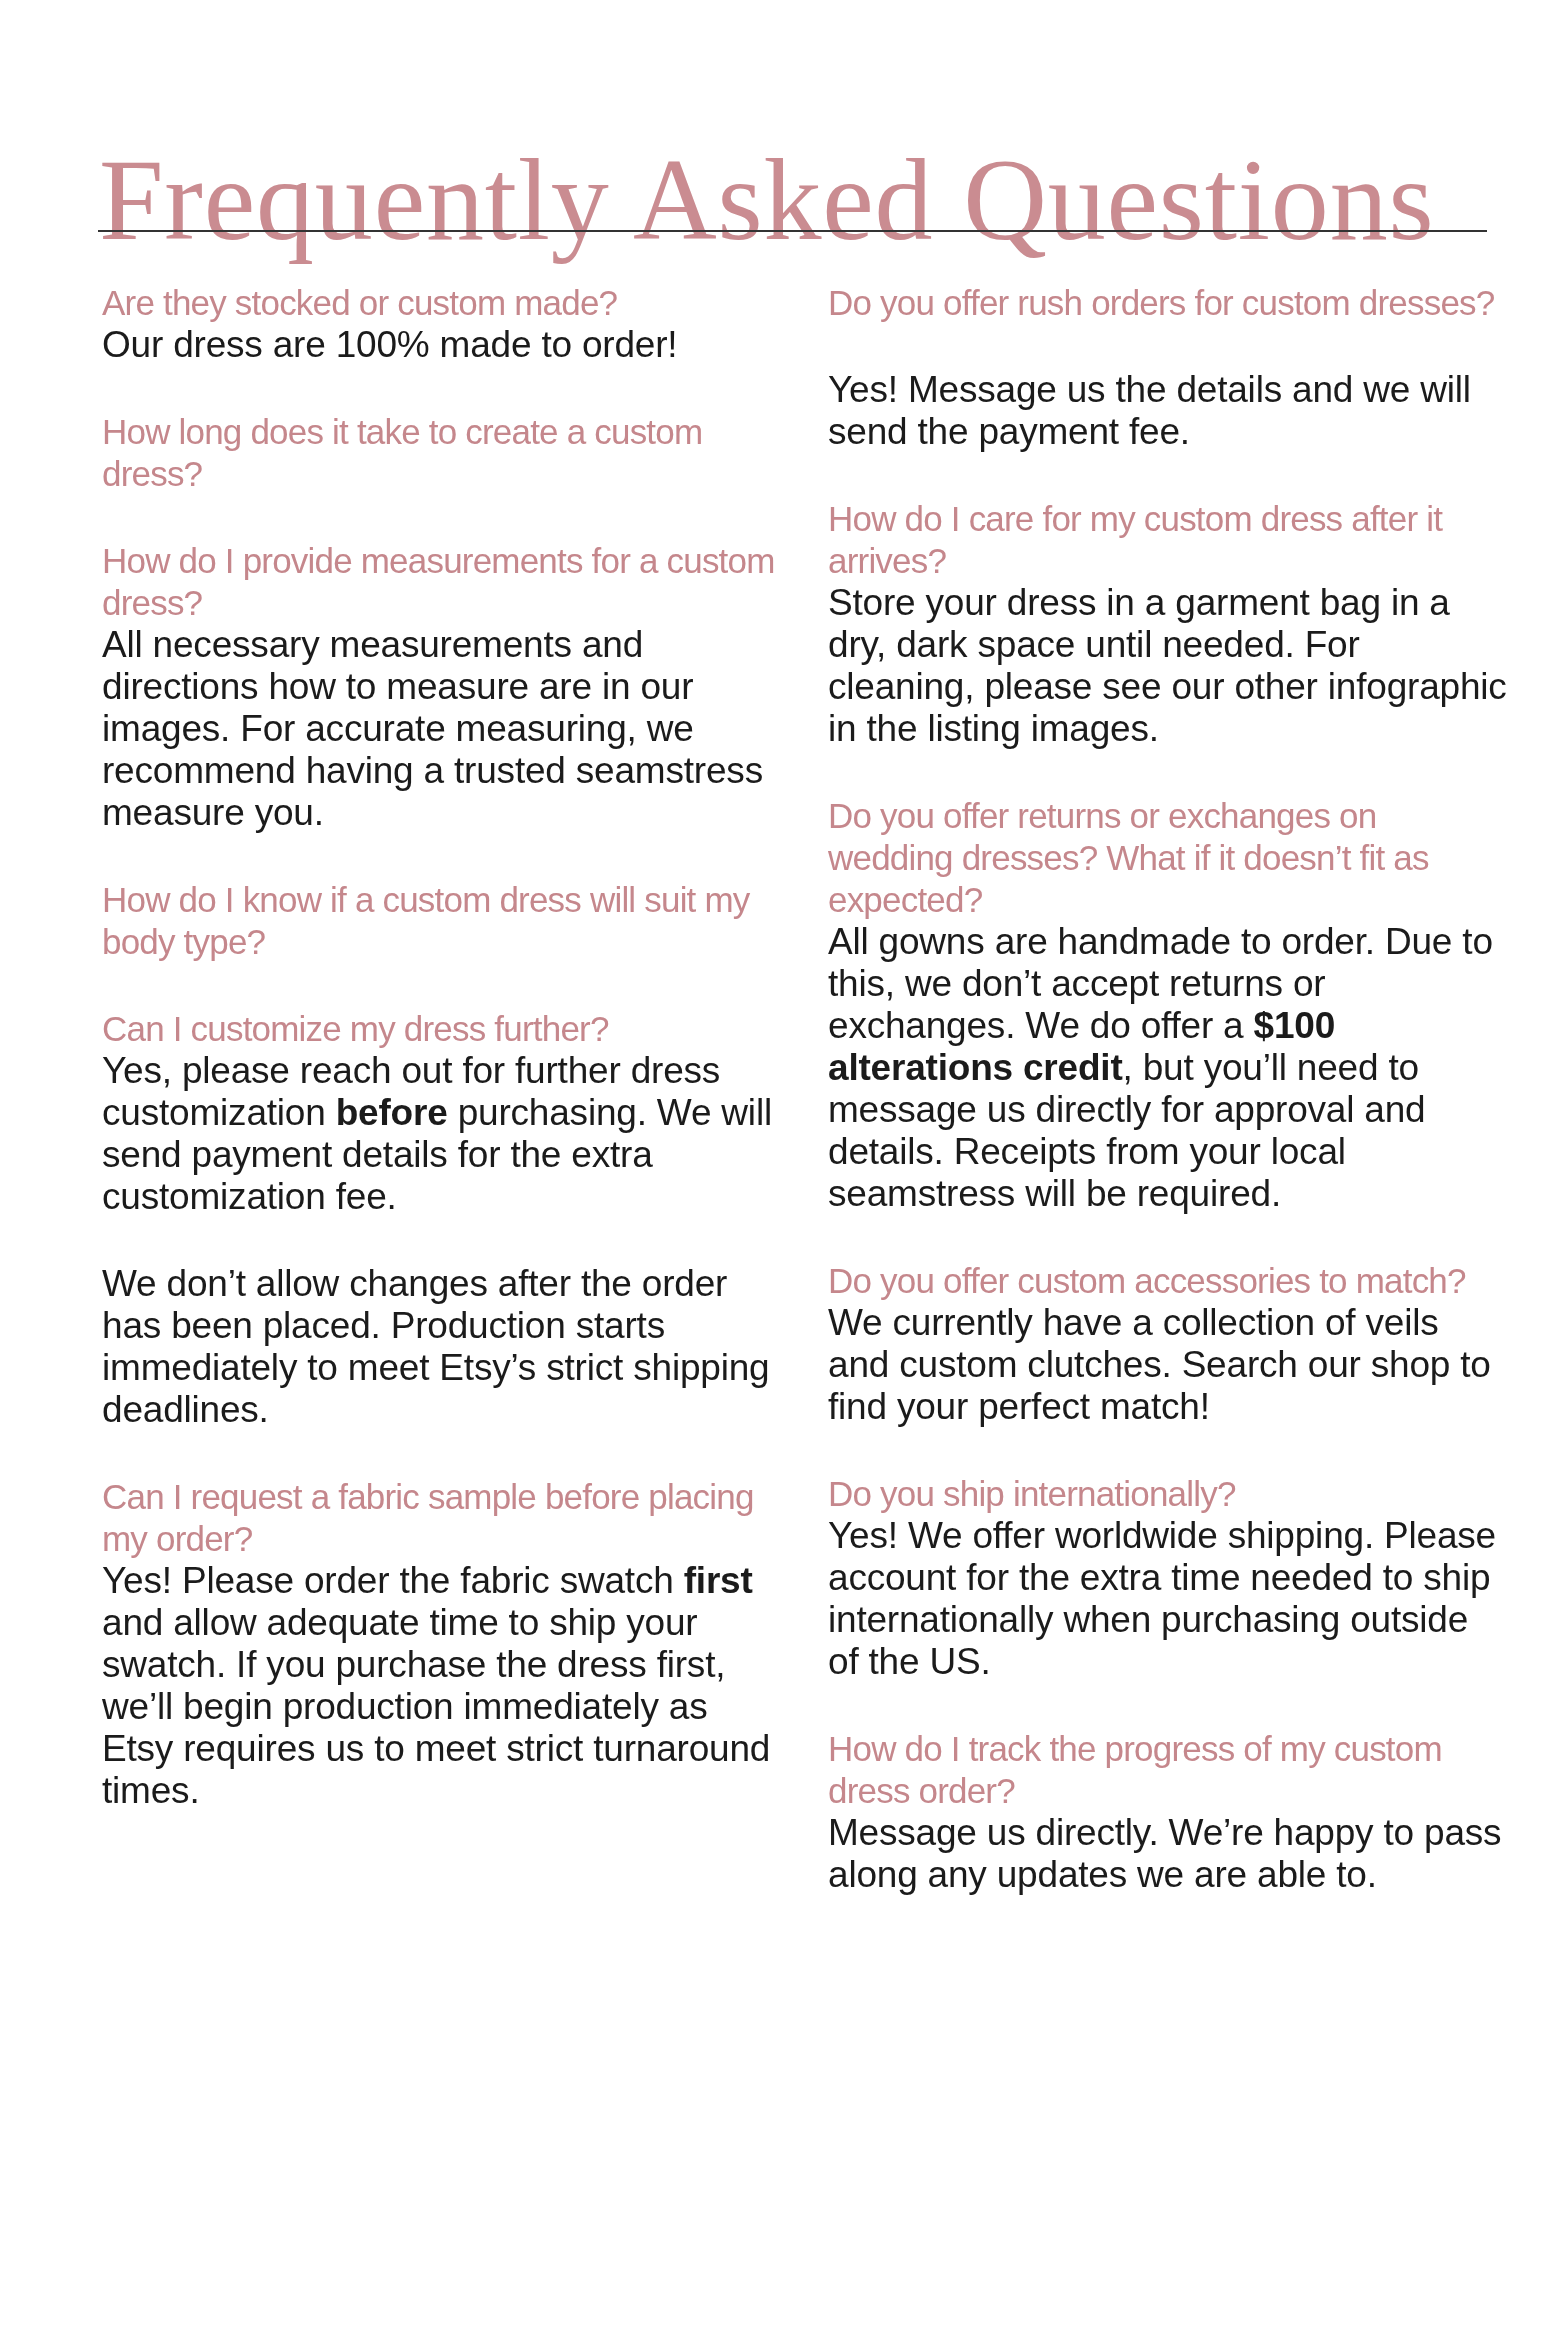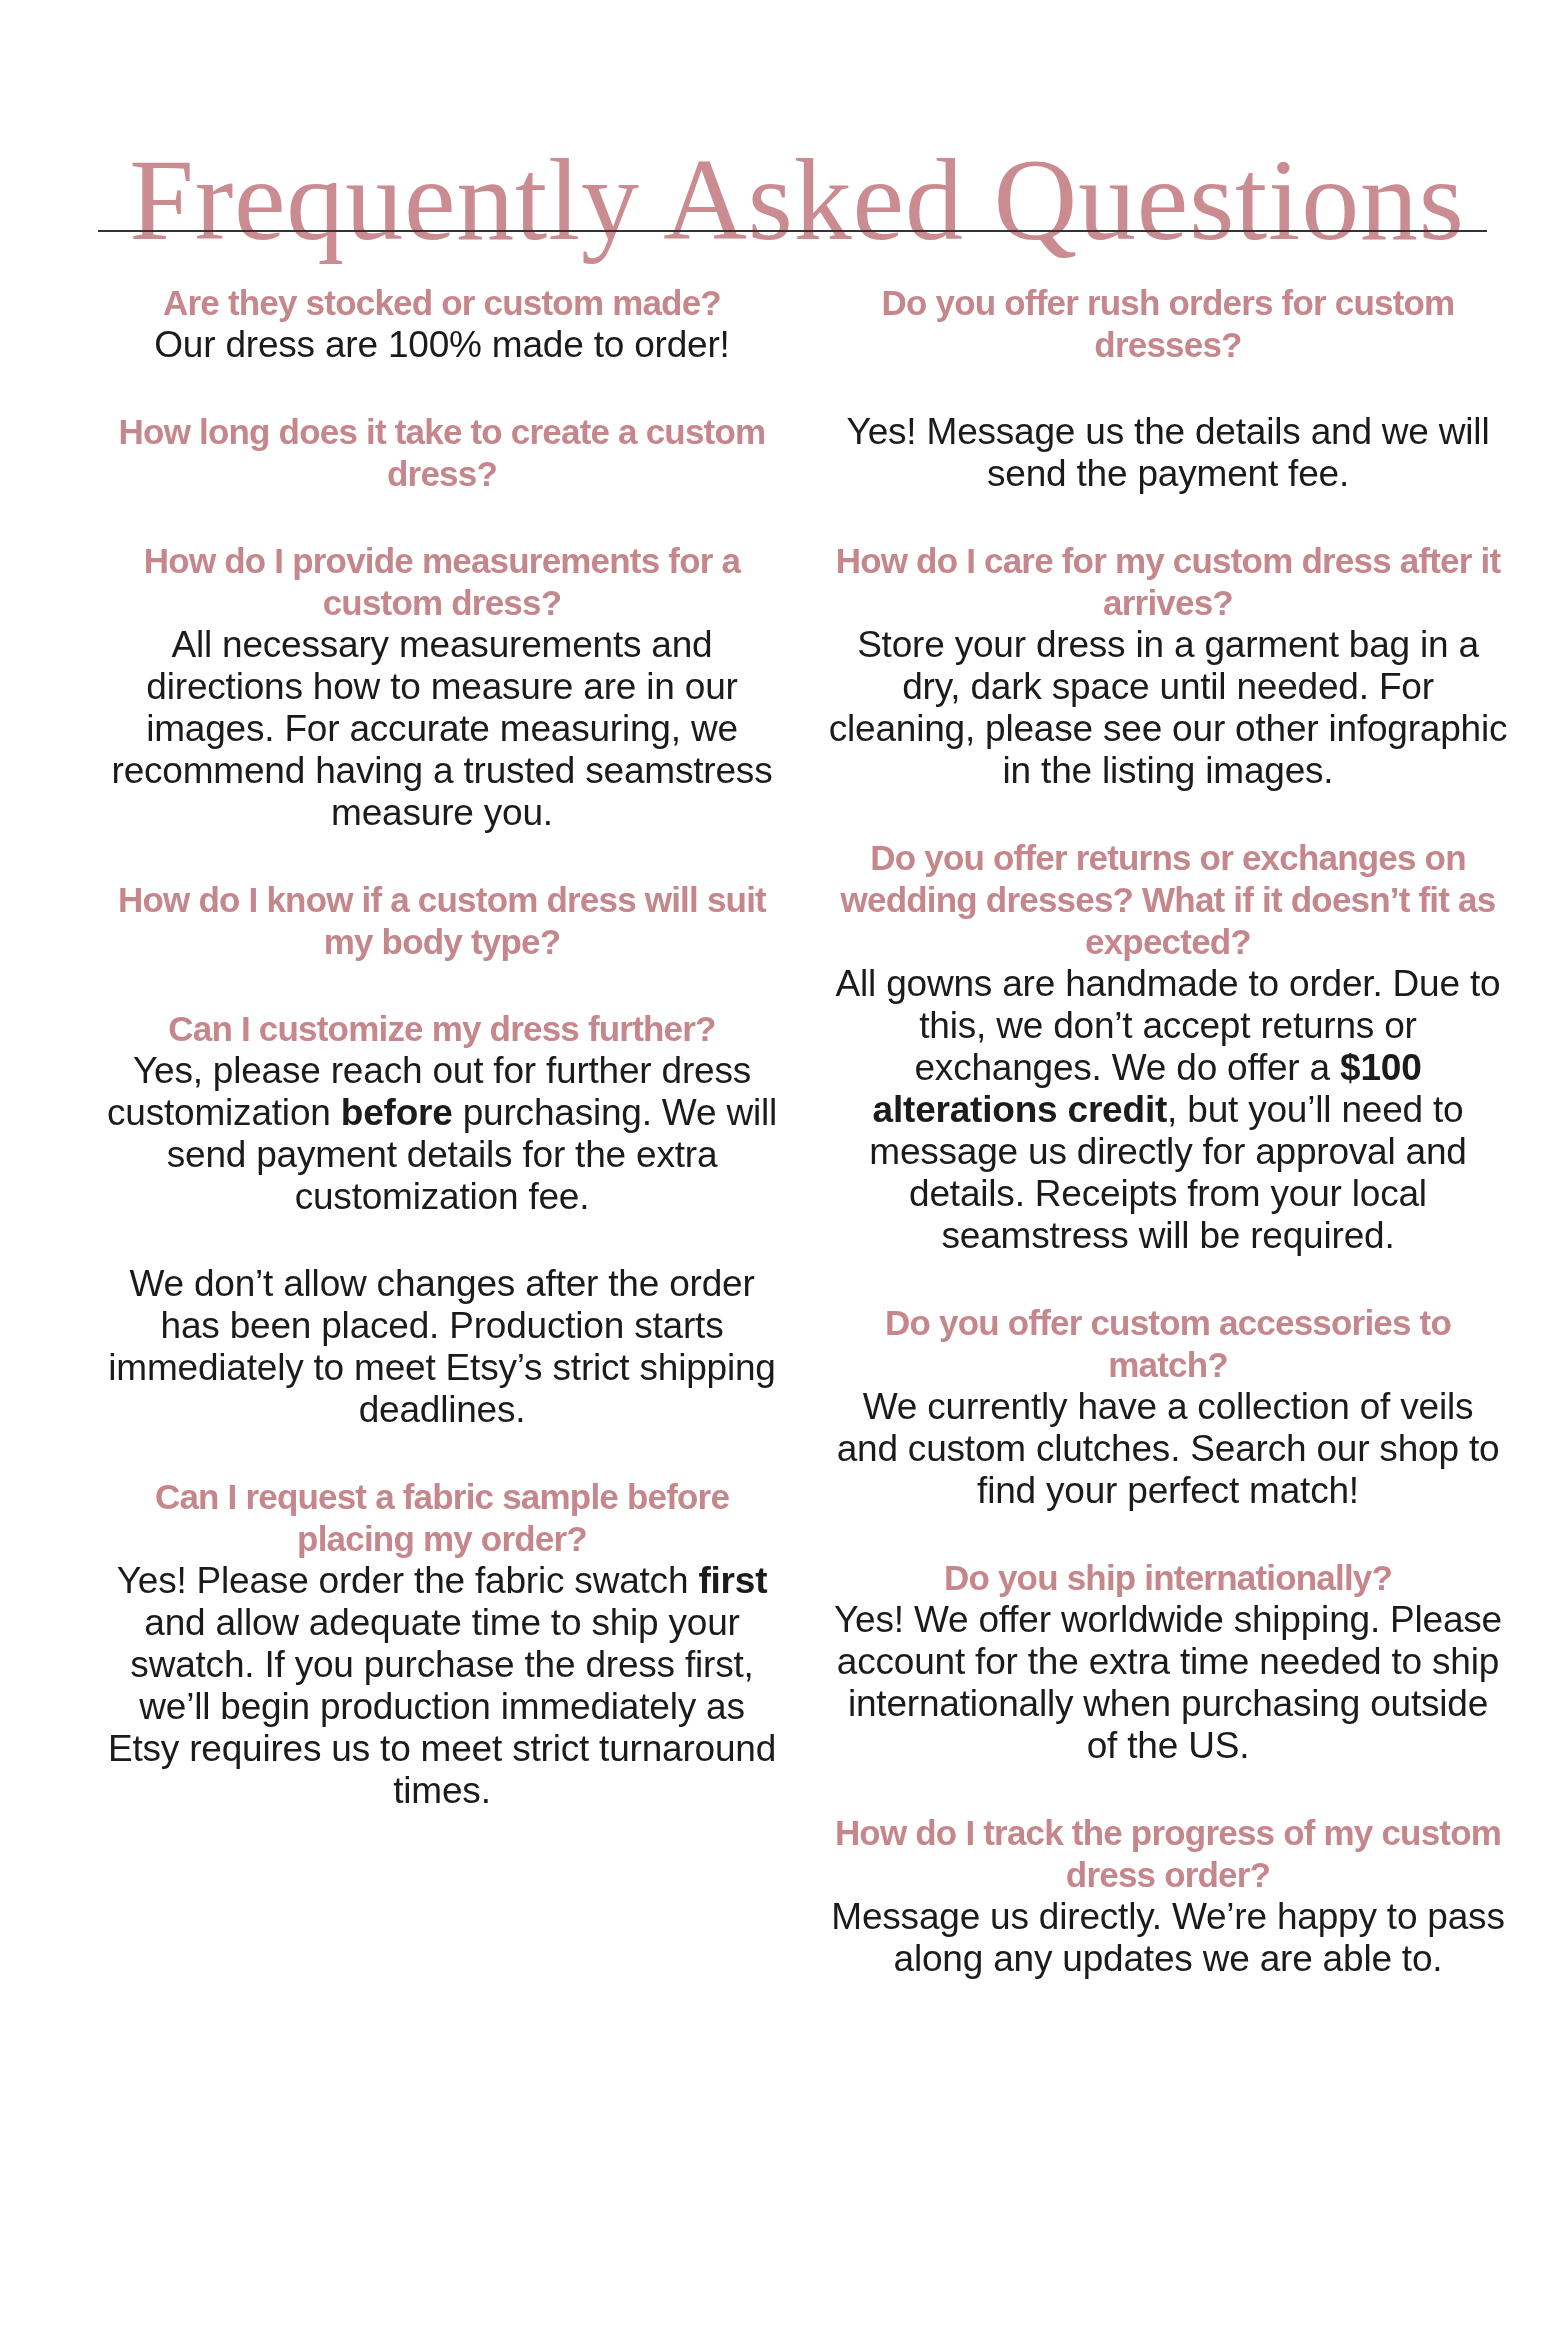--- a/index.html
+++ b/index.html
@@ -42,38 +42,38 @@
     gap: 46px;
   }
   .faq-column {
     width: 680px;
     flex: 0 0 680px;
   }
   .faq-item { margin: 0 0 45px 0; }
   .question {
     margin: 0;
     color: var(--accent-pink, #c5878c);
-    font-weight: bold;
+    font-weight: normal;
     font-size: 35px;
     line-height: 42px;
     letter-spacing: -0.8px;
   }
   .answer {
     margin: 0;
     color: var(--body-text, #1b1b1b);
     font-size: 37px;
     line-height: 42px;
     letter-spacing: -0.2px;
   }
   .answer .seg-bold { font-weight: bold; }
 </style>
 </head>
 <body>
 
-<div class="page" style="--title-pink: #ca8c91; --accent-pink: #c5878c; --body-text: #1b1b1b; --divider: #333333; background: rgb(255, 255, 255); text-align: center;">
+<div class="page" style="--title-pink: #ca8c91; --accent-pink: #c5878c; --body-text: #1b1b1b; --divider: #333333; background: rgb(255, 255, 255);">
   <h1 class="title">Frequently Asked Questions</h1>
   <div class="divider"></div>
   <div class="columns">
     <div class="faq-column">
         <div class="faq-item">
           <h2 class="question">Are they stocked or custom made?</h2>
           <p class="answer"><span class="seg">Our dress are 100% made to order!</span></p>
         </div>
         <div class="faq-item">
           <h2 class="question">How long does it take to create a custom dress?</h2>

